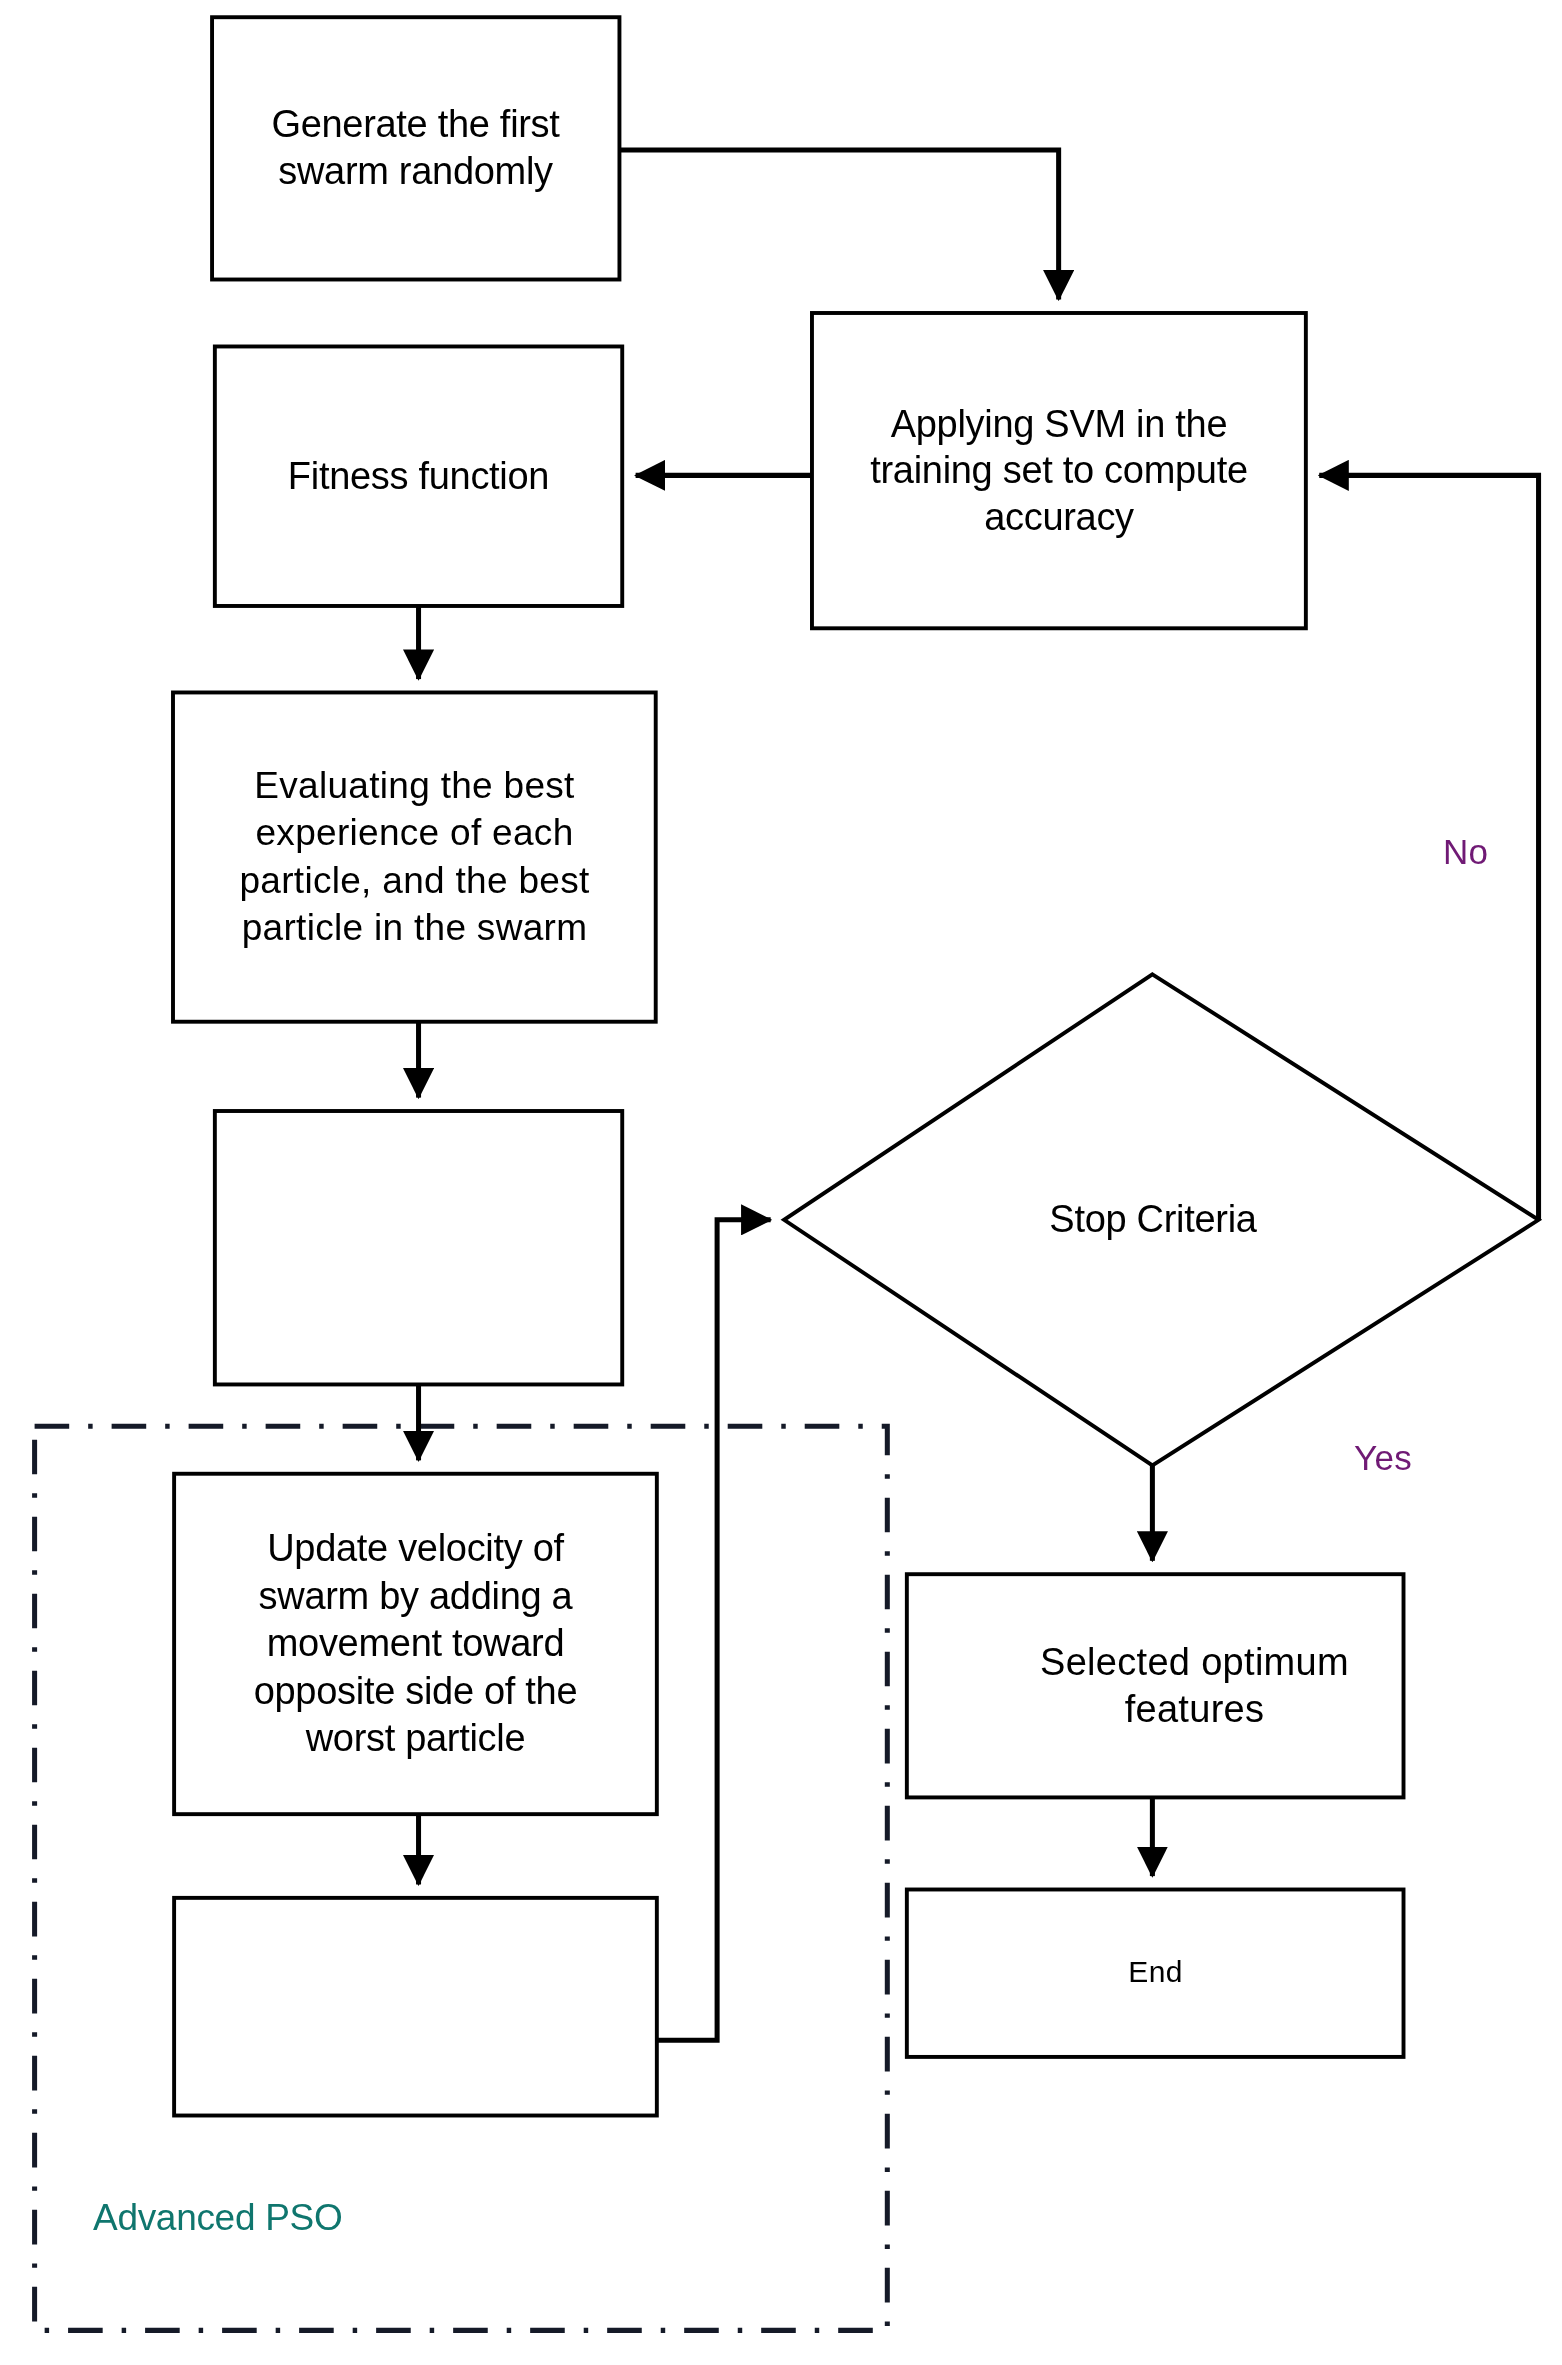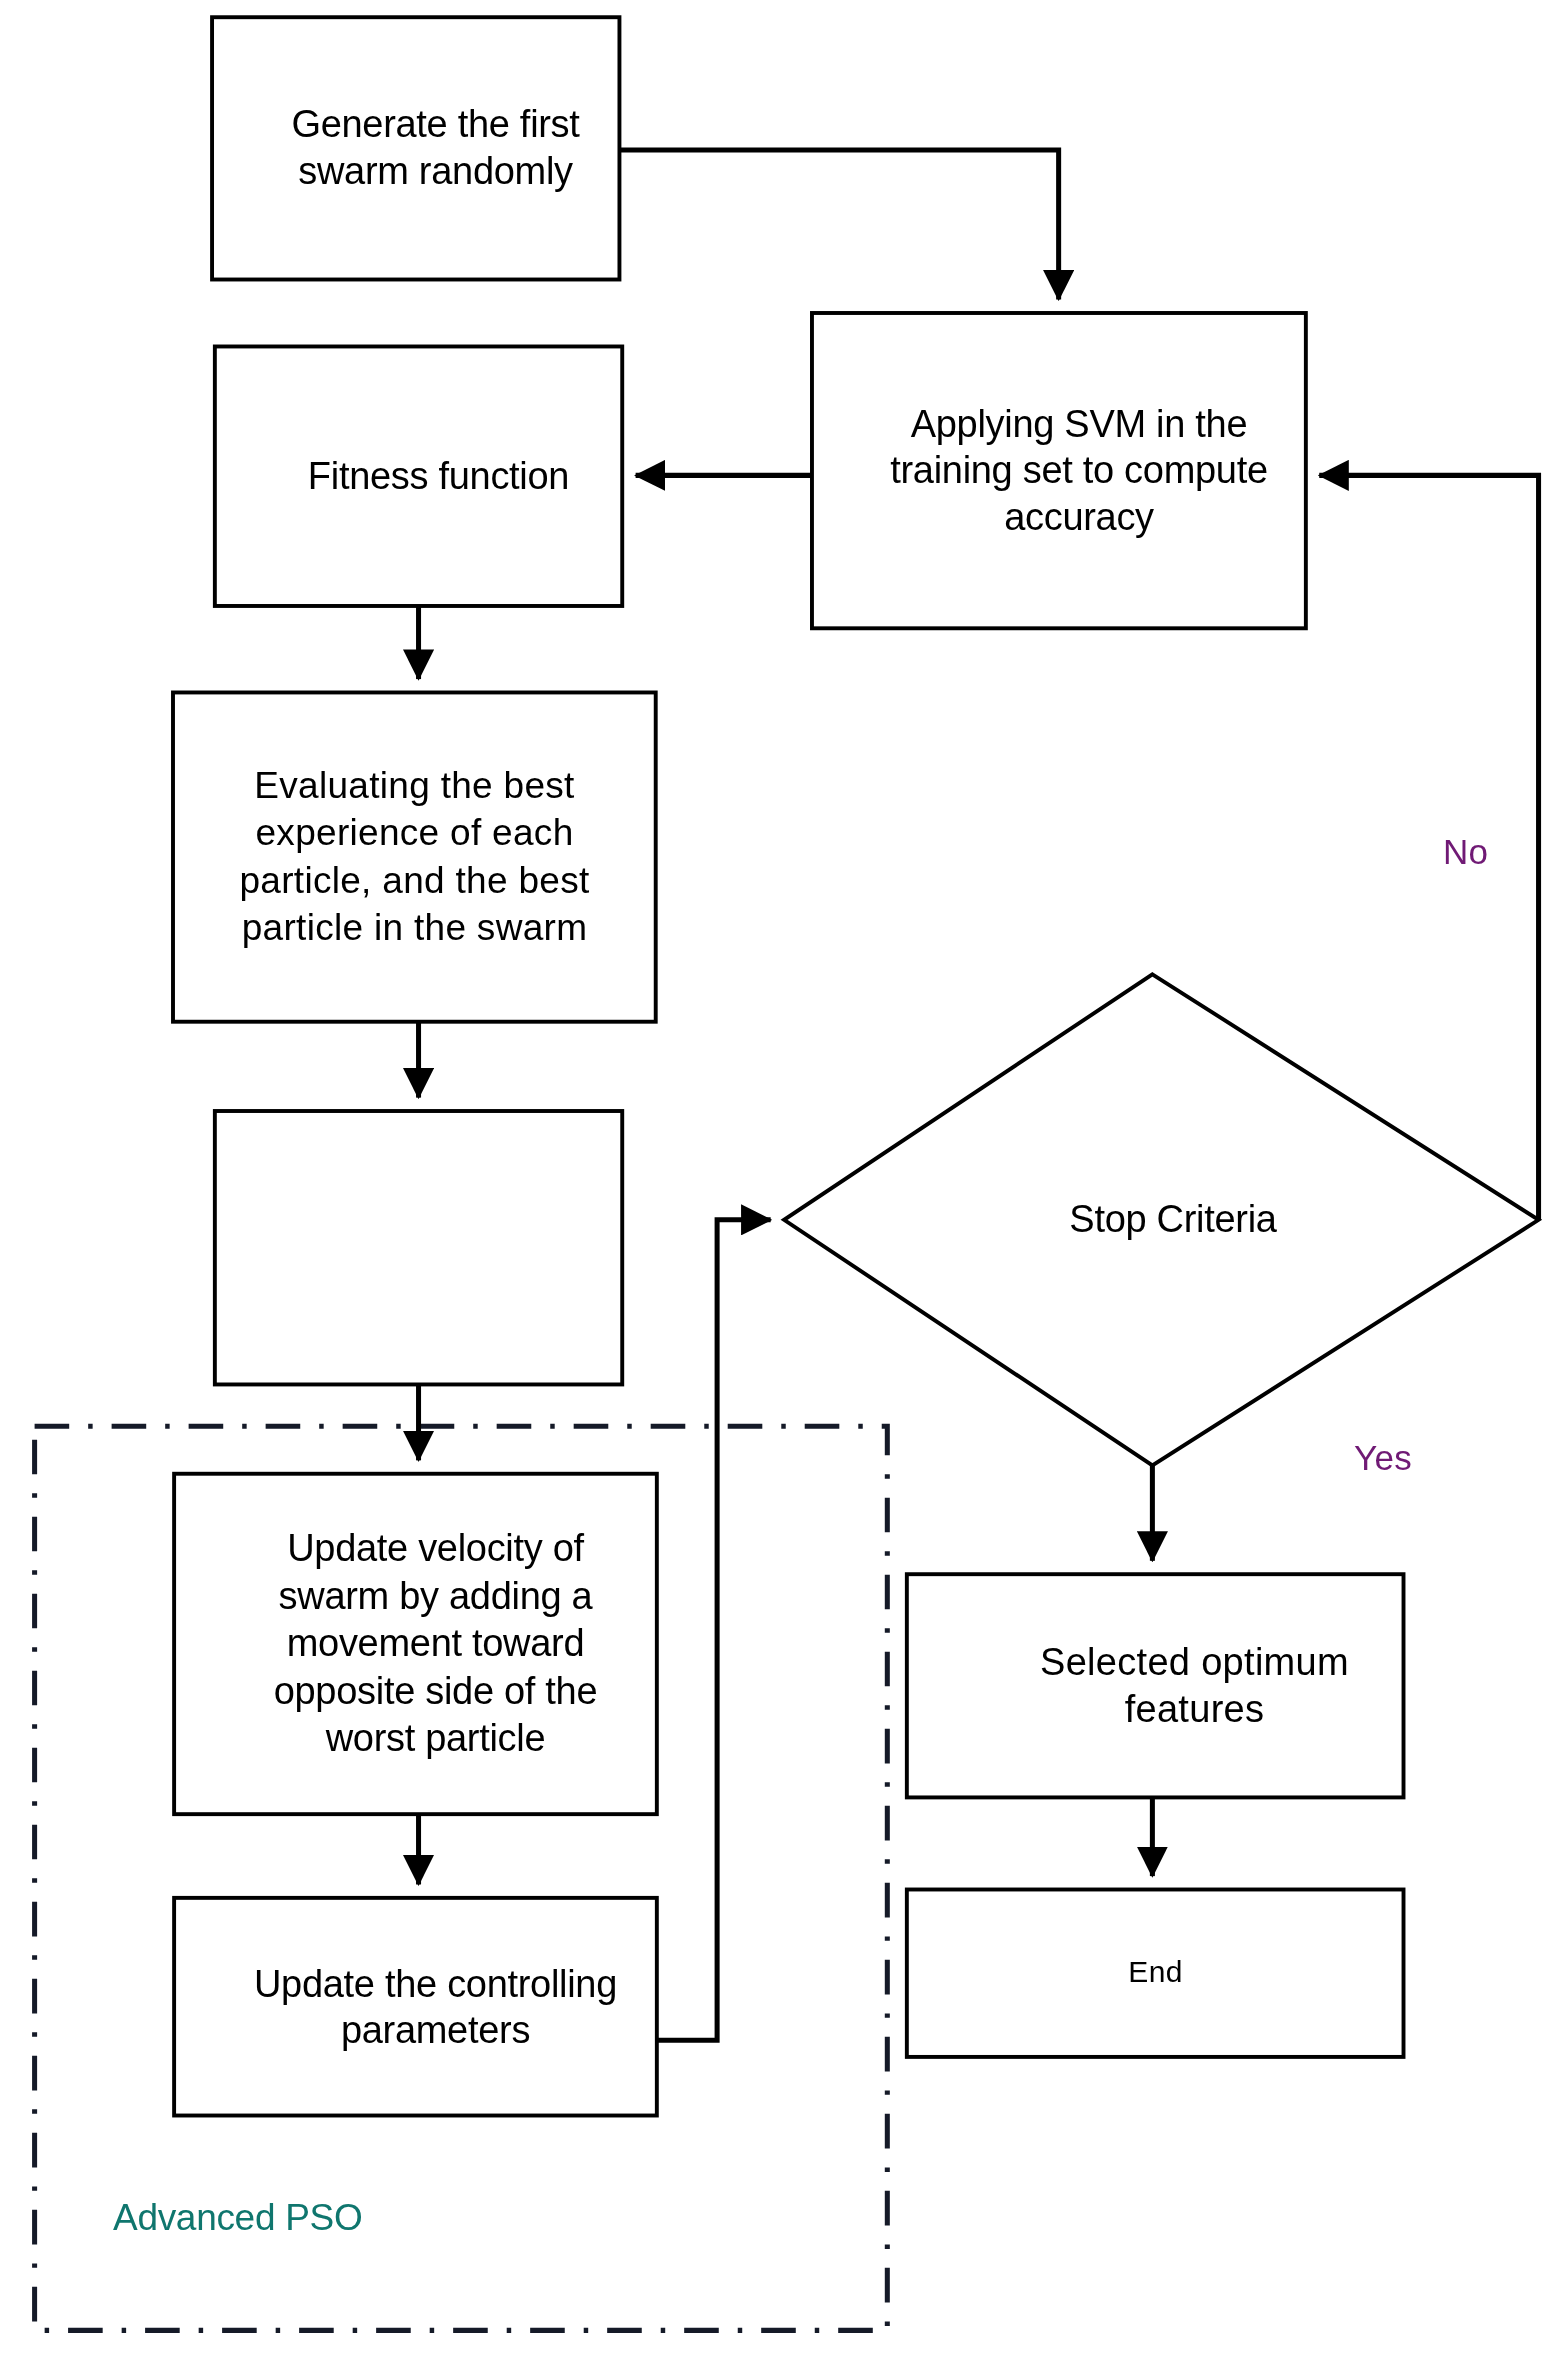--- a/index.html
+++ b/index.html
@@ -41,21 +41,21 @@
     font-size: 35px;
     line-height: 1;
   }
   .group-label {
     position: absolute;
     color: #0f766e;
     font-family: "Liberation Sans", sans-serif;
     font-size: 37px;
     line-height: 1;
   }
-  .t-narrow { letter-spacing: -0.3px; margin-left: 20px; }
+  .t-narrow { letter-spacing: -0.3px; }
   .t-wide  { letter-spacing: 0.3px; }
 </style>
 </head>
 <body>
 
 <div id="canvas">
 
   <svg id="flow-svg" viewBox="0 0 2799 4238">
     <defs>
       <marker id="arrowhead" viewBox="0 0 10 10" refX="9.5" refY="5" markerWidth="6.2" markerHeight="6.2" orient="auto-start-reverse">
@@ -120,22 +120,20 @@
 particle, and the best
 particle in the swarm</div>
 
 
   <div class="node-text t-narrow" style="left:174px; top:1474px; width:483px; height:340px; font-size:38px; line-height:1.25;">Update velocity of
 swarm by adding a
 movement toward
 opposite side of the
 worst particle</div>
 
-  <div class="node-text t-narrow" style="left:174px; top:1898px; width:483px; height:218px; font-size:38px;">Update the controlling
-parameters</div>
 
   <div class="node-text t-narrow" style="left:963px; top:1172px; width:380px; height:95px; font-size:38px;">Stop Criteria</div>
 
   <div class="node-text t-wide" style="left:946px; top:1574px; width:497px; height:223px; font-size:38px;">Selected optimum
 features</div>
 
   <div class="node-text t-wide" style="left:907px; top:1889px; width:497px; height:167px; font-size:30px;">End</div>
 
   <div class="edge-label t-wide" style="left:1443px; top:834px;">No</div>
 

